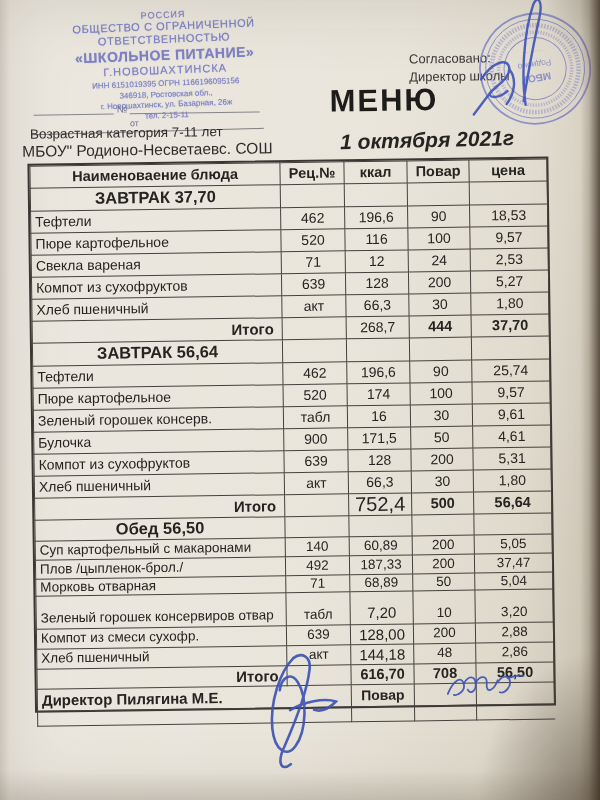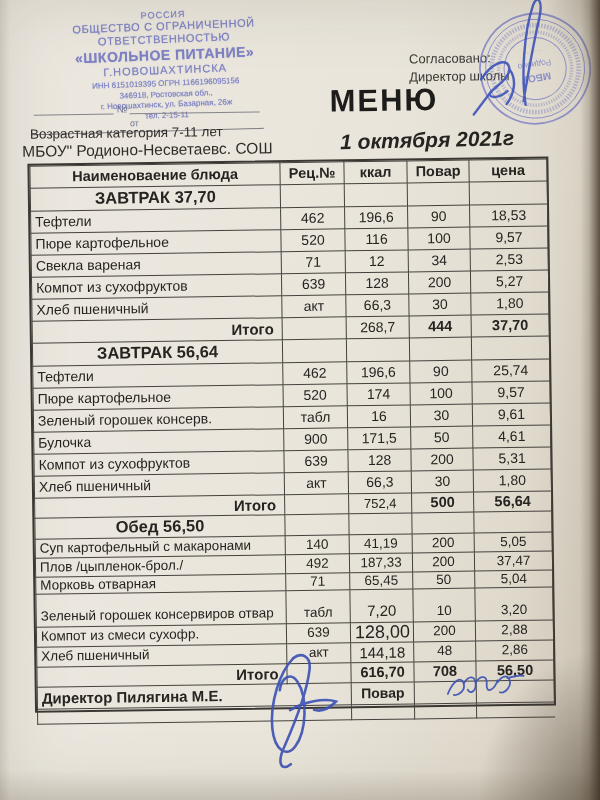--- a/index.html
+++ b/index.html
@@ -157,21 +157,21 @@
         <td>Пюре картофельное</td>
         <td class="c">520</td>
         <td class="c">116</td>
         <td class="c">100</td>
         <td class="c">9,57</td>
       </tr>
       <tr style="height:22px">
         <td>Свекла вареная</td>
         <td class="c">71</td>
         <td class="c">12</td>
-        <td class="c">34</td>
+        <td class="c">24</td>
         <td class="c">2,53</td>
       </tr>
       <tr style="height:22px">
         <td>Компот из сухофруктов</td>
         <td class="c">639</td>
         <td class="c">128</td>
         <td class="c">200</td>
         <td class="c">5,27</td>
       </tr>
       <tr style="height:22px">
@@ -234,64 +234,64 @@
       <tr style="height:22px">
         <td>Хлеб пшеничный</td>
         <td class="c">акт</td>
         <td class="c">66,3</td>
         <td class="c">30</td>
         <td class="c">1,80</td>
       </tr>
       <tr style="height:20px">
         <td class="lbl">Итого</td>
         <td></td>
-        <td class="c" style="font-size:13px">752,4</td>
+        <td class="c" style="font-size:20px">752,4</td>
         <td class="c b">500</td>
         <td class="c b">56,64</td>
       </tr>
 
       <tr style="height:21px">
         <td class="sec">Обед 56,50</td>
         <td></td>
             <td></td>
             <td></td>
             <td></td>
       </tr>
       <tr class="small" style="height:19px">
         <td>Суп картофельный с макаронами</td>
         <td class="c">140</td>
-        <td class="c">41,19</td>
+        <td class="c">60,89</td>
         <td class="c">200</td>
         <td class="c">5,05</td>
       </tr>
       <tr class="small" style="height:19px">
         <td>Плов /цыпленок-брол./</td>
         <td class="c">492</td>
         <td class="c">187,33</td>
         <td class="c">200</td>
         <td class="c">37,47</td>
       </tr>
       <tr class="small" style="height:17px">
         <td>Морковь отварная</td>
         <td class="c">71</td>
-        <td class="c">65,45</td>
+        <td class="c">68,89</td>
         <td class="c">50</td>
         <td class="c">5,04</td>
       </tr>
       <tr class="small tall" style="height:33px">
         <td>Зеленый горошек консервиров отвар</td>
         <td class="c">табл</td>
         <td class="c" style="font-size:15px">7,20</td>
         <td class="c">10</td>
         <td class="c">3,20</td>
       </tr>
       <tr class="small" style="height:20px">
         <td>Компот из смеси сухофр.</td>
         <td class="c">639</td>
-        <td class="c" style="font-size:18px">128,00</td>
+        <td class="c" style="font-size:15px">128,00</td>
         <td class="c">200</td>
         <td class="c">2,88</td>
       </tr>
       <tr class="small" style="height:20px">
         <td>Хлеб пшеничный</td>
         <td class="c">акт</td>
         <td class="c" style="font-size:15px">144,18</td>
         <td class="c">48</td>
         <td class="c">2,86</td>
       </tr>

